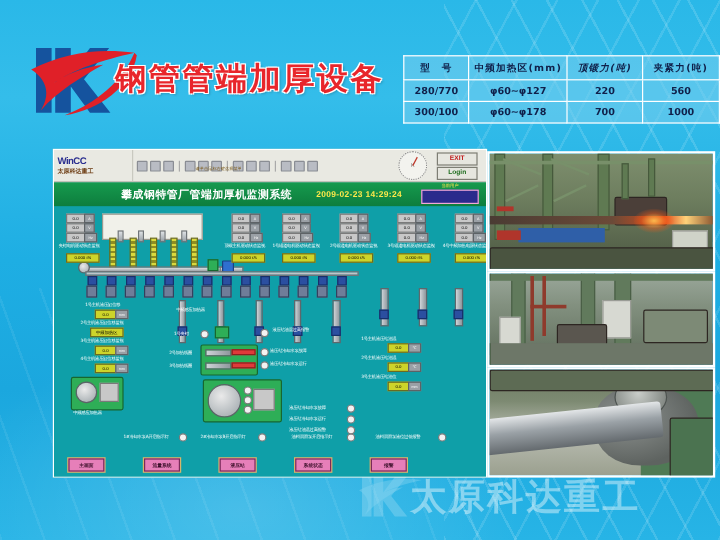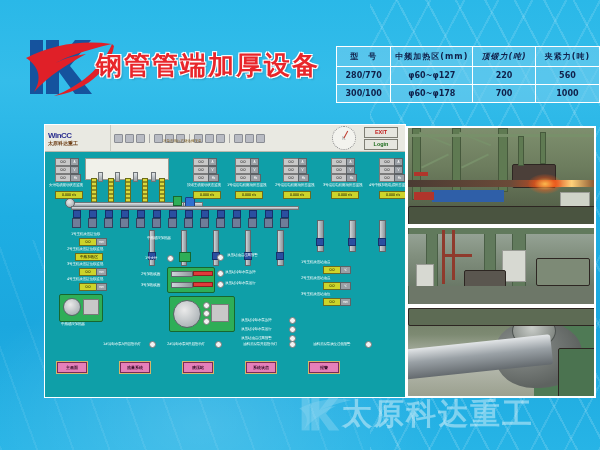--- a/index.html
+++ b/index.html
@@ -260,20 +260,28 @@
       </div>
       <div class="gauge">
           <span class="gk">K</span>
         </div>
       <div class="topbtns">
         <span class="exitb">EXIT</span>
         <span class="loginb">Login</span>
       </div>
     </div>
 
+    <div class="hmi-title">
+      <span class="t-cn">攀成钢特管厂管端加厚机监测系统</span>
+      <span class="t-dt">2009-02-23  14:29:24</span>
+      <span class="t-user">
+        <span class="ul">当前用户</span>
+        <span class="ub"></span>
+      </span>
+    </div>
 
     <div class="hmi-body">
 
       <div class="frame-box" style="left:40px;top:6px;width:82px;height:20px;"></div>
       <div class="col-y" style="left:46px;top:26px;width:4px;height:26px;"></div>
       <div class="col-y" style="left:63px;top:26px;width:4px;height:26px;"></div>
       <div class="col-y" style="left:80px;top:26px;width:4px;height:26px;"></div>
       <div class="col-y" style="left:97px;top:26px;width:4px;height:26px;"></div>
       <div class="col-y" style="left:114px;top:26px;width:4px;height:26px;"></div>
       <div class="pipe" style="left:28px;top:50px;width:110px;height:3px;"></div>

